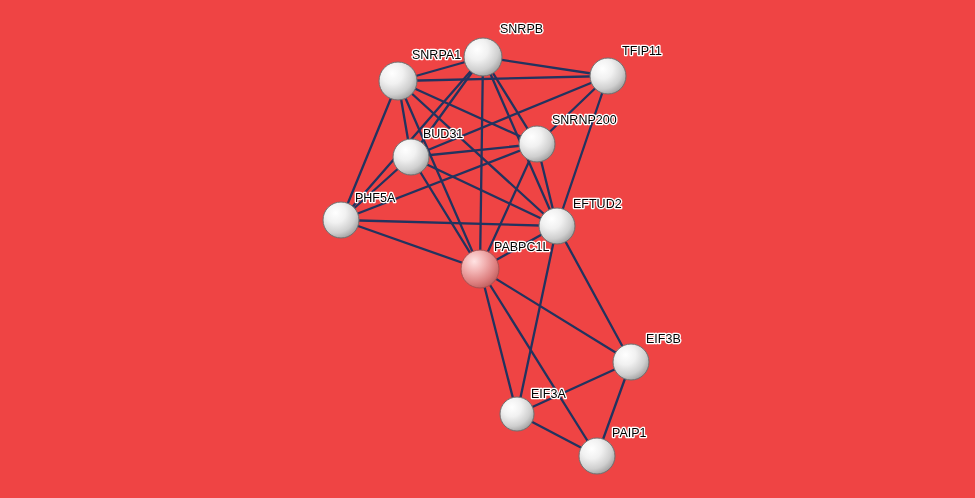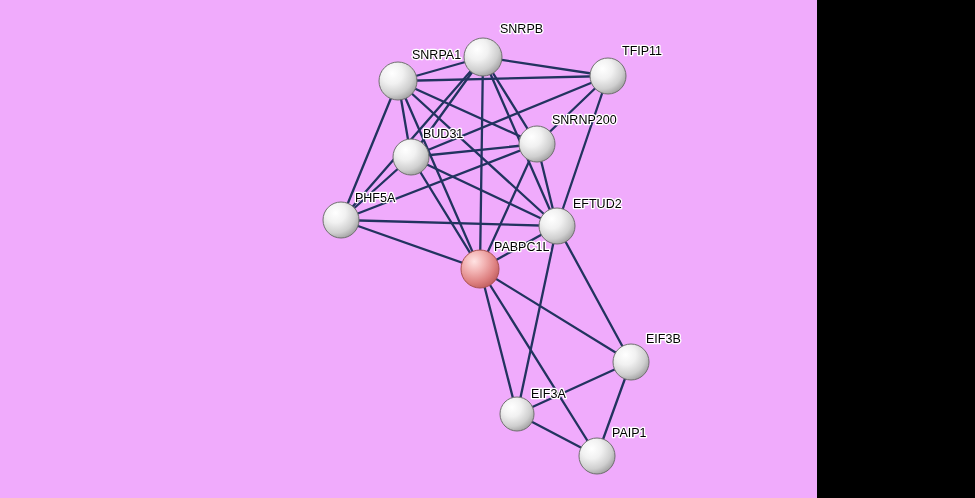--- a/index.html
+++ b/index.html
@@ -2,23 +2,23 @@
 <html><head>
 <meta charset="utf-8">
 <style>
   html, body {
     margin: 0;
     padding: 0;
     background: #000000;
   }
   .stage {
     position: relative;
-    width: 817px;
+    width: 975px;
     height: 498px;
-    background: #f0abfc;
+    background: #ef4444;
     overflow: hidden;
   }
   svg.network {
     position: absolute;
     left: 0;
     top: 0;
     width: 975px;
     height: 498px;
     display: block;
   }

